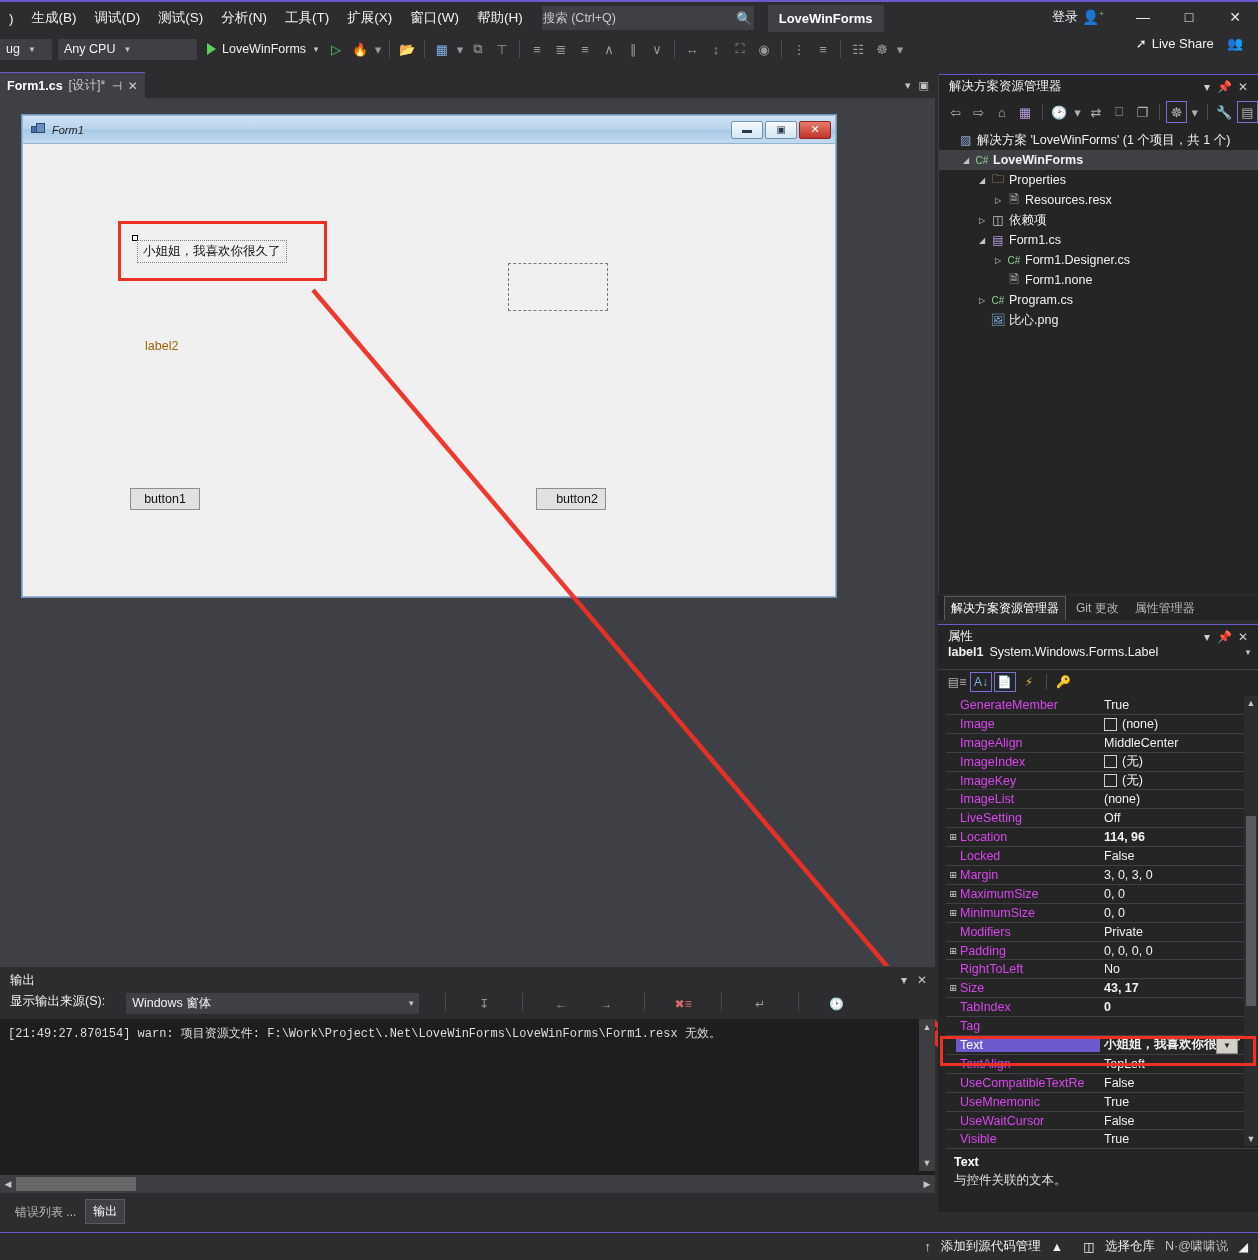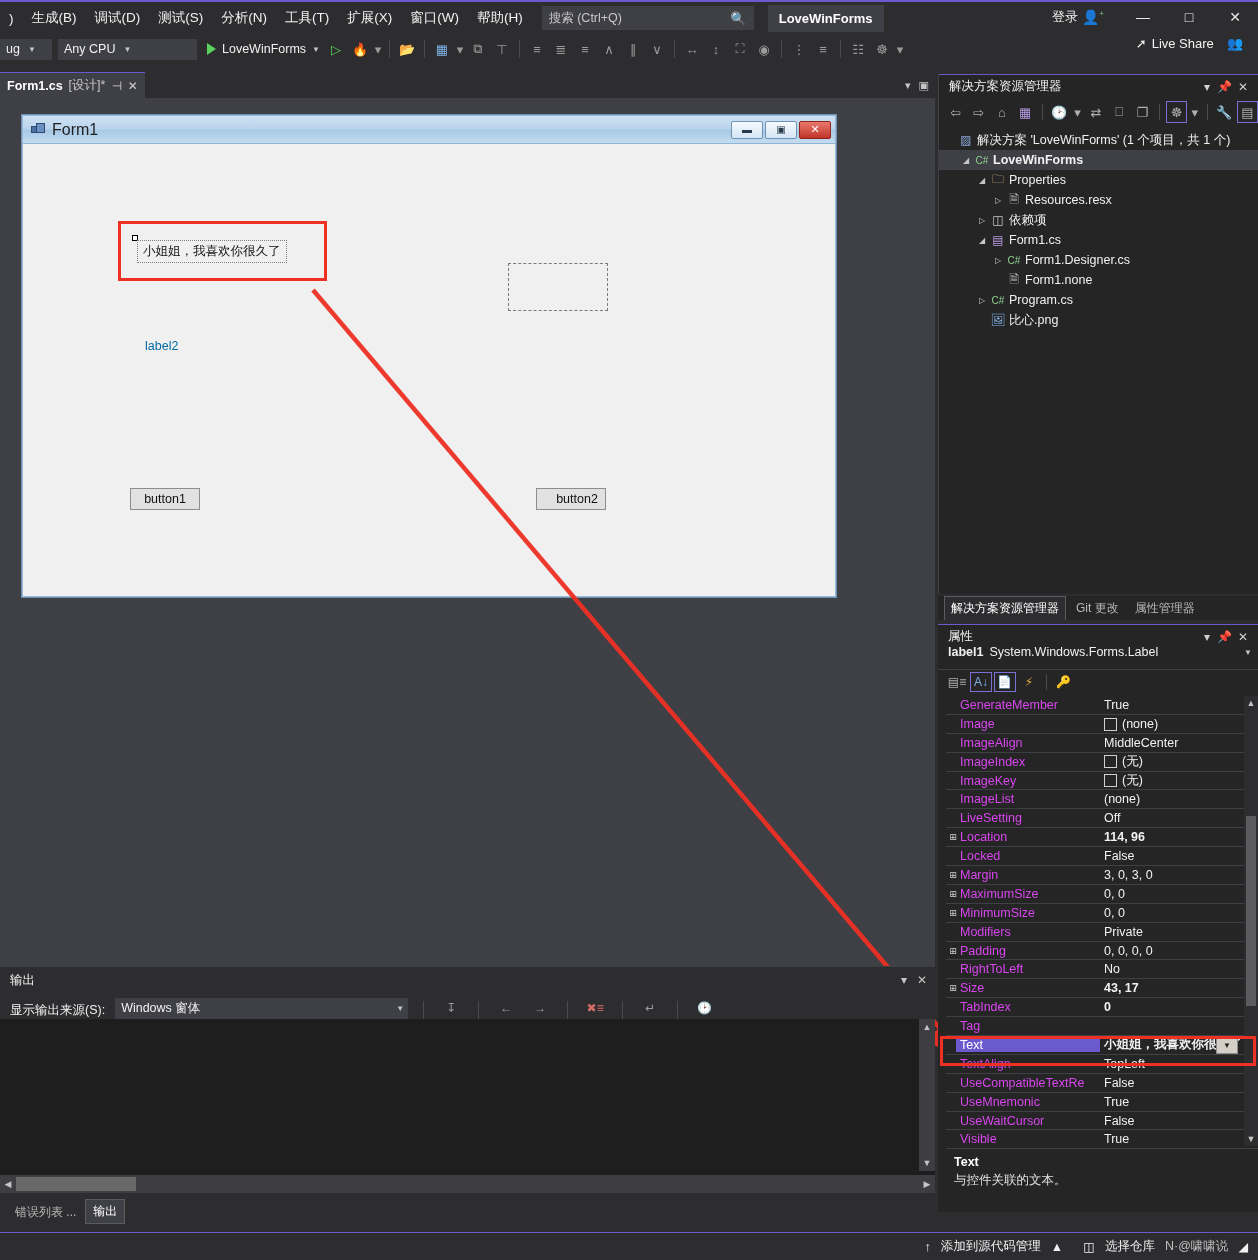--- a/index.html
+++ b/index.html
@@ -25,21 +25,21 @@
     border-top: 2px solid #6a5acd;
   }
   .menu-item {
     font-size: 13.5px; color: #f1f1f1;
     padding: 4px 9px; white-space: nowrap; cursor: default;
   }
   .search-box {
     margin-left: 10px;
     width: 212px; height: 24px;
     background: #3f3f46; border: 1px solid #3f3f46;
-    display: flex; align-items: center; padding: 0 6px;
+    display: flex; align-items: center; padding: 0 0;
     color: #c8c8c8; font-size: 12.5px;
   }
   .search-box .txt { flex: 1; }
   .search-box .mag { font-size: 13px; color: #c5c5c5; }
   .proj-chip {
     margin-left: 14px;
     background: #3f3f46; color: #ffffff;
     font-weight: bold; font-size: 13px;
     padding: 6px 11px;
   }
@@ -116,21 +116,21 @@
     background: #f0f0f0;
     border: 1px solid #9ab6d4;
     box-shadow: 0 0 0 1px #6f93b5;
   }
   .form-title {
     height: 28px;
     background: linear-gradient(to bottom,#cfe2f3 0%, #b9d4ec 48%, #a6c8e4 52%, #c4dcf0 100%);
     display: flex; align-items: center; padding-left: 8px;
     border-bottom: 1px solid #8fb3d2;
   }
-  .form-title .t { font-size: 16px; color: #1f1f1f; margin-left: 7px; }
+  .form-title .t { font-size: 11px; color: #1f1f1f; margin-left: 7px; font-style: italic; }
   .form-ico {
     width: 14px; height: 13px; position: relative;
   }
   .form-ico i {
     position: absolute; display: block; background: #4a6fa5;
     border: 1px solid #2e4a70;
   }
   .form-ico i.a { left: 0; top: 3px; width: 7px; height: 7px; }
   .form-ico i.b { left: 5px; top: 0px; width: 9px; height: 10px; background: #6a8fc0; }
   .form-ctrls {
@@ -159,21 +159,21 @@
     position: absolute; left: 109px; top: 91px;
     width: 6px; height: 6px; background: #fff; border: 1px solid #000;
   }
   .redbox {
     position: absolute; left: 95px; top: 77px;
     width: 209px; height: 60px;
     border: 3px solid #ee3124;
   }
   .dlabel2 {
     position: absolute; left: 122px; top: 195px;
-    font-size: 12.5px; color: #0369a1;
+    font-size: 12.5px; color: #a16207;
   }
   .dpanel {
     position: absolute; left: 485px; top: 119px;
     width: 100px; height: 48px;
     border: 1px dashed #7a7a7a;
   }
   .dbtn {
     position: absolute;
     width: 70px; height: 22px;
     background: #e1e1e1; border: 1px solid #8d8d8d;
@@ -189,22 +189,22 @@
   .outpane {
     position: absolute; left: 0; top: 966px; width: 935px; height: 227px;
     background: #1e1e1e; border-top: 1px solid #3f3f46;
   }
   .out-head {
     height: 26px; background: #2d2d30; display: flex; align-items: center;
     padding-left: 10px; color: #f1f1f1; font-size: 12.5px;
   }
   .out-head .ctrls { margin-left: auto; display: flex; gap: 10px; padding-right: 8px; color: #c5c5c5; font-size: 12px; }
   .out-tb {
-    height: 26px; background: #2d2d30; display: flex; align-items: flex-end;
-    padding-left: 10px; gap: 10px; font-size: 12.5px; color: #f1f1f1;
+    height: 26px; background: #2d2d30; display: flex; align-items: flex-start;
+    padding-left: 10px; gap: 21px; font-size: 12.5px; color: #f1f1f1;
   }
   .out-combo {
     width: 293px; height: 21px; background: #3f3f46; color: #f1f1f1;
     display: flex; align-items: center; padding: 0 4px 0 6px; font-size: 12.5px;
   }
   .out-combo .arr { margin-left: auto; font-size: 8px; color: #c5c5c5; }
   .out-ico { width: 24px; height: 22px; display: flex; align-items: center; justify-content: center; color: #9b9b9b; font-size: 12px; }
   .out-text {
     position: absolute; left: 0; top: 52px; right: 0; bottom: 22px;
     background: #1e1e1e; color: #dcdcdc;
@@ -476,20 +476,21 @@
       <span class="tb-sep"></span>
       <span class="out-ico">←</span>
       <span class="out-ico">→</span>
       <span class="tb-sep"></span>
       <span class="out-ico" style="color:#d86a6a">✖≡</span>
       <span class="tb-sep"></span>
       <span class="out-ico">↵</span>
       <span class="tb-sep"></span>
       <span class="out-ico">🕑</span>
     </div>
+    <div class="out-text">[21:49:27.870154] warn: 项目资源文件: F:\Work\Project\.Net\LoveWinForms\LoveWinForms\Form1.resx 无效。</div>
     <div class="vscroll-out">
       <div class="scroll-arrow" style="left:0;top:0;width:16px;height:16px">▲</div>
       <div class="scroll-arrow" style="left:0;bottom:0;width:16px;height:16px">▼</div>
     </div>
     <div class="hscroll-out">
       <div class="scroll-arrow" style="left:0;top:0;width:16px;height:18px">◀</div>
       <div class="thumb" style="left:16px"></div>
       <div class="scroll-arrow" style="right:0;top:0;width:16px;height:18px">▶</div>
     </div>
   </div>

